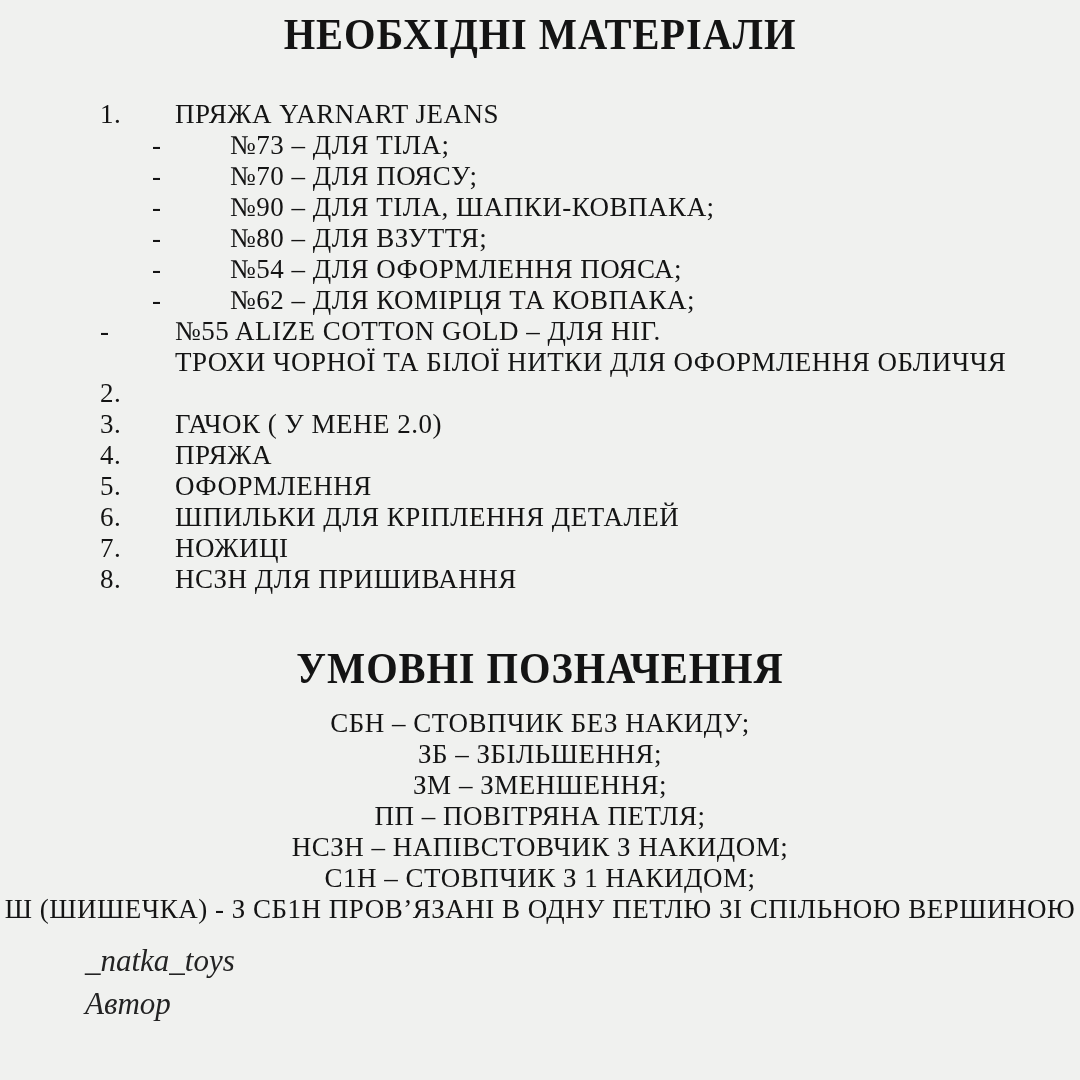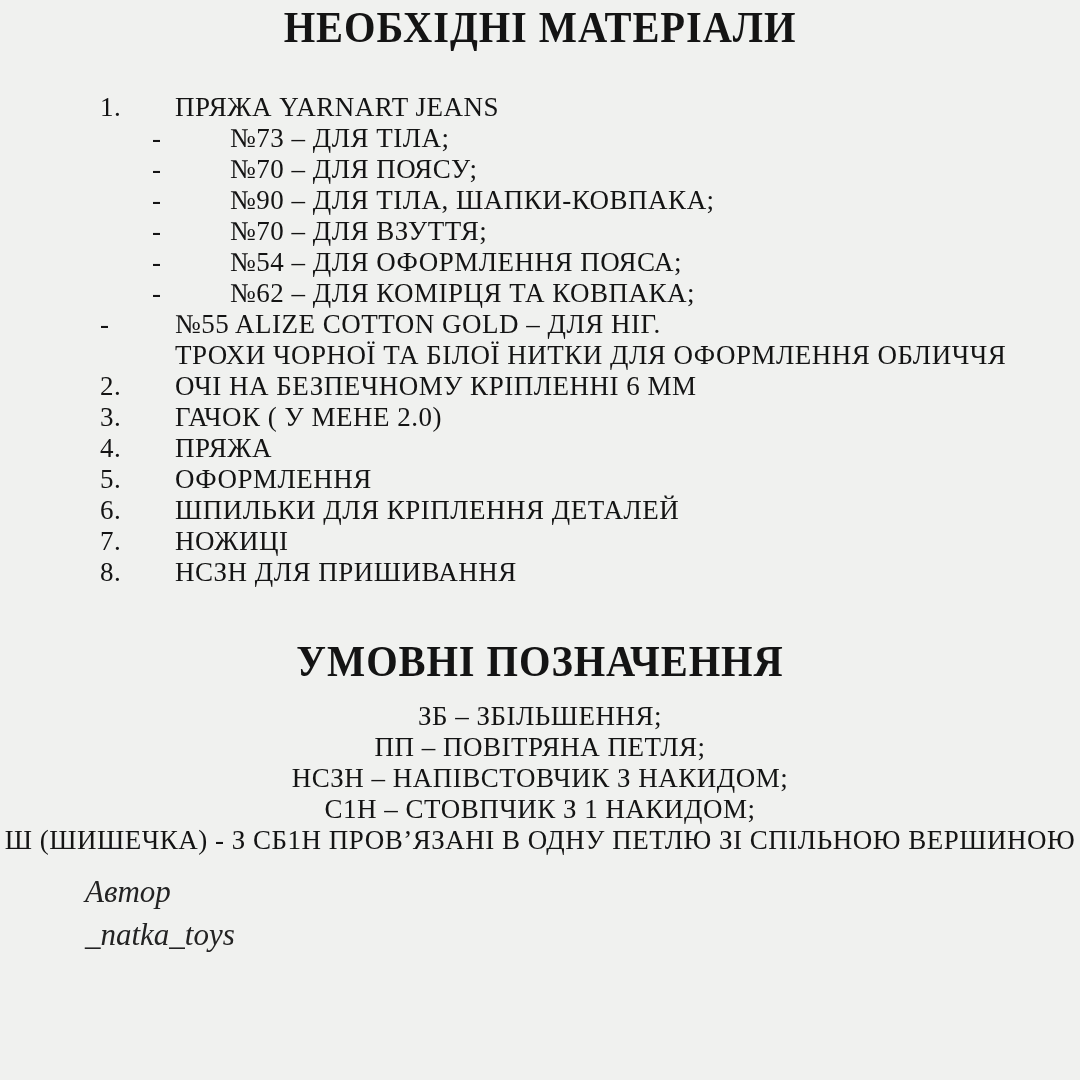--- a/index.html
+++ b/index.html
@@ -11,21 +11,21 @@
     height: 1080px;
     background: #f0f1ef;
     color: #141414;
     font-family: "Liberation Serif", "DejaVu Serif", serif;
     overflow: hidden;
   }
   .page {
     width: 1080px;
     height: 1080px;
     box-sizing: border-box;
-    padding-top: 4px;
+    padding-top: 11px;
   }
   .title {
     margin: 0;
     text-align: center;
     font-size: 44px;
     font-weight: 700;
     letter-spacing: 1px;
     line-height: 1.1;
     transform: scaleX(0.92);
   }
@@ -94,41 +94,40 @@
       <div class="mrow sub">
         <span class="marker">-</span>
         <span class="mtext">№70 – ДЛЯ ПОЯСУ;</span>
       </div>
       <div class="mrow sub">
         <span class="marker">-</span>
         <span class="mtext">№90 – ДЛЯ ТІЛА, ШАПКИ-КОВПАКА;</span>
       </div>
       <div class="mrow sub">
         <span class="marker">-</span>
-        <span class="mtext">№70 – ДЛЯ ВЗУТТЯ;</span>
+        <span class="mtext">№80 – ДЛЯ ВЗУТТЯ;</span>
       </div>
       <div class="mrow sub">
         <span class="marker">-</span>
         <span class="mtext">№54 – ДЛЯ ОФОРМЛЕННЯ ПОЯСА;</span>
       </div>
       <div class="mrow sub">
         <span class="marker">-</span>
         <span class="mtext">№62 – ДЛЯ КОМІРЦЯ ТА КОВПАКА;</span>
       </div>
       <div class="mrow item">
         <span class="marker">-</span>
         <span class="mtext">№55 ALIZE COTTON GOLD – ДЛЯ НІГ.</span>
       </div>
       <div class="mrow cont">
         <span class="marker"></span>
         <span class="mtext">ТРОХИ ЧОРНОЇ ТА БІЛОЇ НИТКИ ДЛЯ ОФОРМЛЕННЯ ОБЛИЧЧЯ</span>
       </div>
       <div class="mrow item">
         <span class="marker">2.</span>
-        <span class="mtext">ОЧІ НА БЕЗПЕЧНОМУ КРІПЛЕННІ 6 ММ</span>
       </div>
       <div class="mrow item">
         <span class="marker">3.</span>
         <span class="mtext">ГАЧОК ( У МЕНЕ 2.0)</span>
       </div>
       <div class="mrow item">
         <span class="marker">4.</span>
         <span class="mtext">ПРЯЖА</span>
       </div>
       <div class="mrow item">
@@ -145,25 +144,27 @@
       </div>
       <div class="mrow item">
         <span class="marker">8.</span>
         <span class="mtext">НСЗН ДЛЯ ПРИШИВАННЯ</span>
       </div>
     </div>
 
   <h2 class="legend-title">УМОВНІ ПОЗНАЧЕННЯ</h2>
 
   <div class="legend-list" id="legend-list">
+      <div class="lrow">СБН – СТОВПЧИК БЕЗ НАКИДУ;</div>
       <div class="lrow">ЗБ – ЗБІЛЬШЕННЯ;</div>
+      <div class="lrow">ЗМ – ЗМЕНШЕННЯ;</div>
       <div class="lrow">ПП – ПОВІТРЯНА ПЕТЛЯ;</div>
       <div class="lrow">НСЗН – НАПІВСТОВЧИК З НАКИДОМ;</div>
       <div class="lrow">С1Н – СТОВПЧИК З 1 НАКИДОМ;</div>
       <div class="lrow">Ш (ШИШЕЧКА) - З СБ1Н ПРОВ’ЯЗАНІ В ОДНУ ПЕТЛЮ ЗІ СПІЛЬНОЮ ВЕРШИНОЮ</div>
     </div>
 
   <div class="author-block">
+    <div>_natka_toys</div>
     <div>Автор</div>
-    <div>_natka_toys</div>
   </div>
 
 </div>
 
 </body></html>

